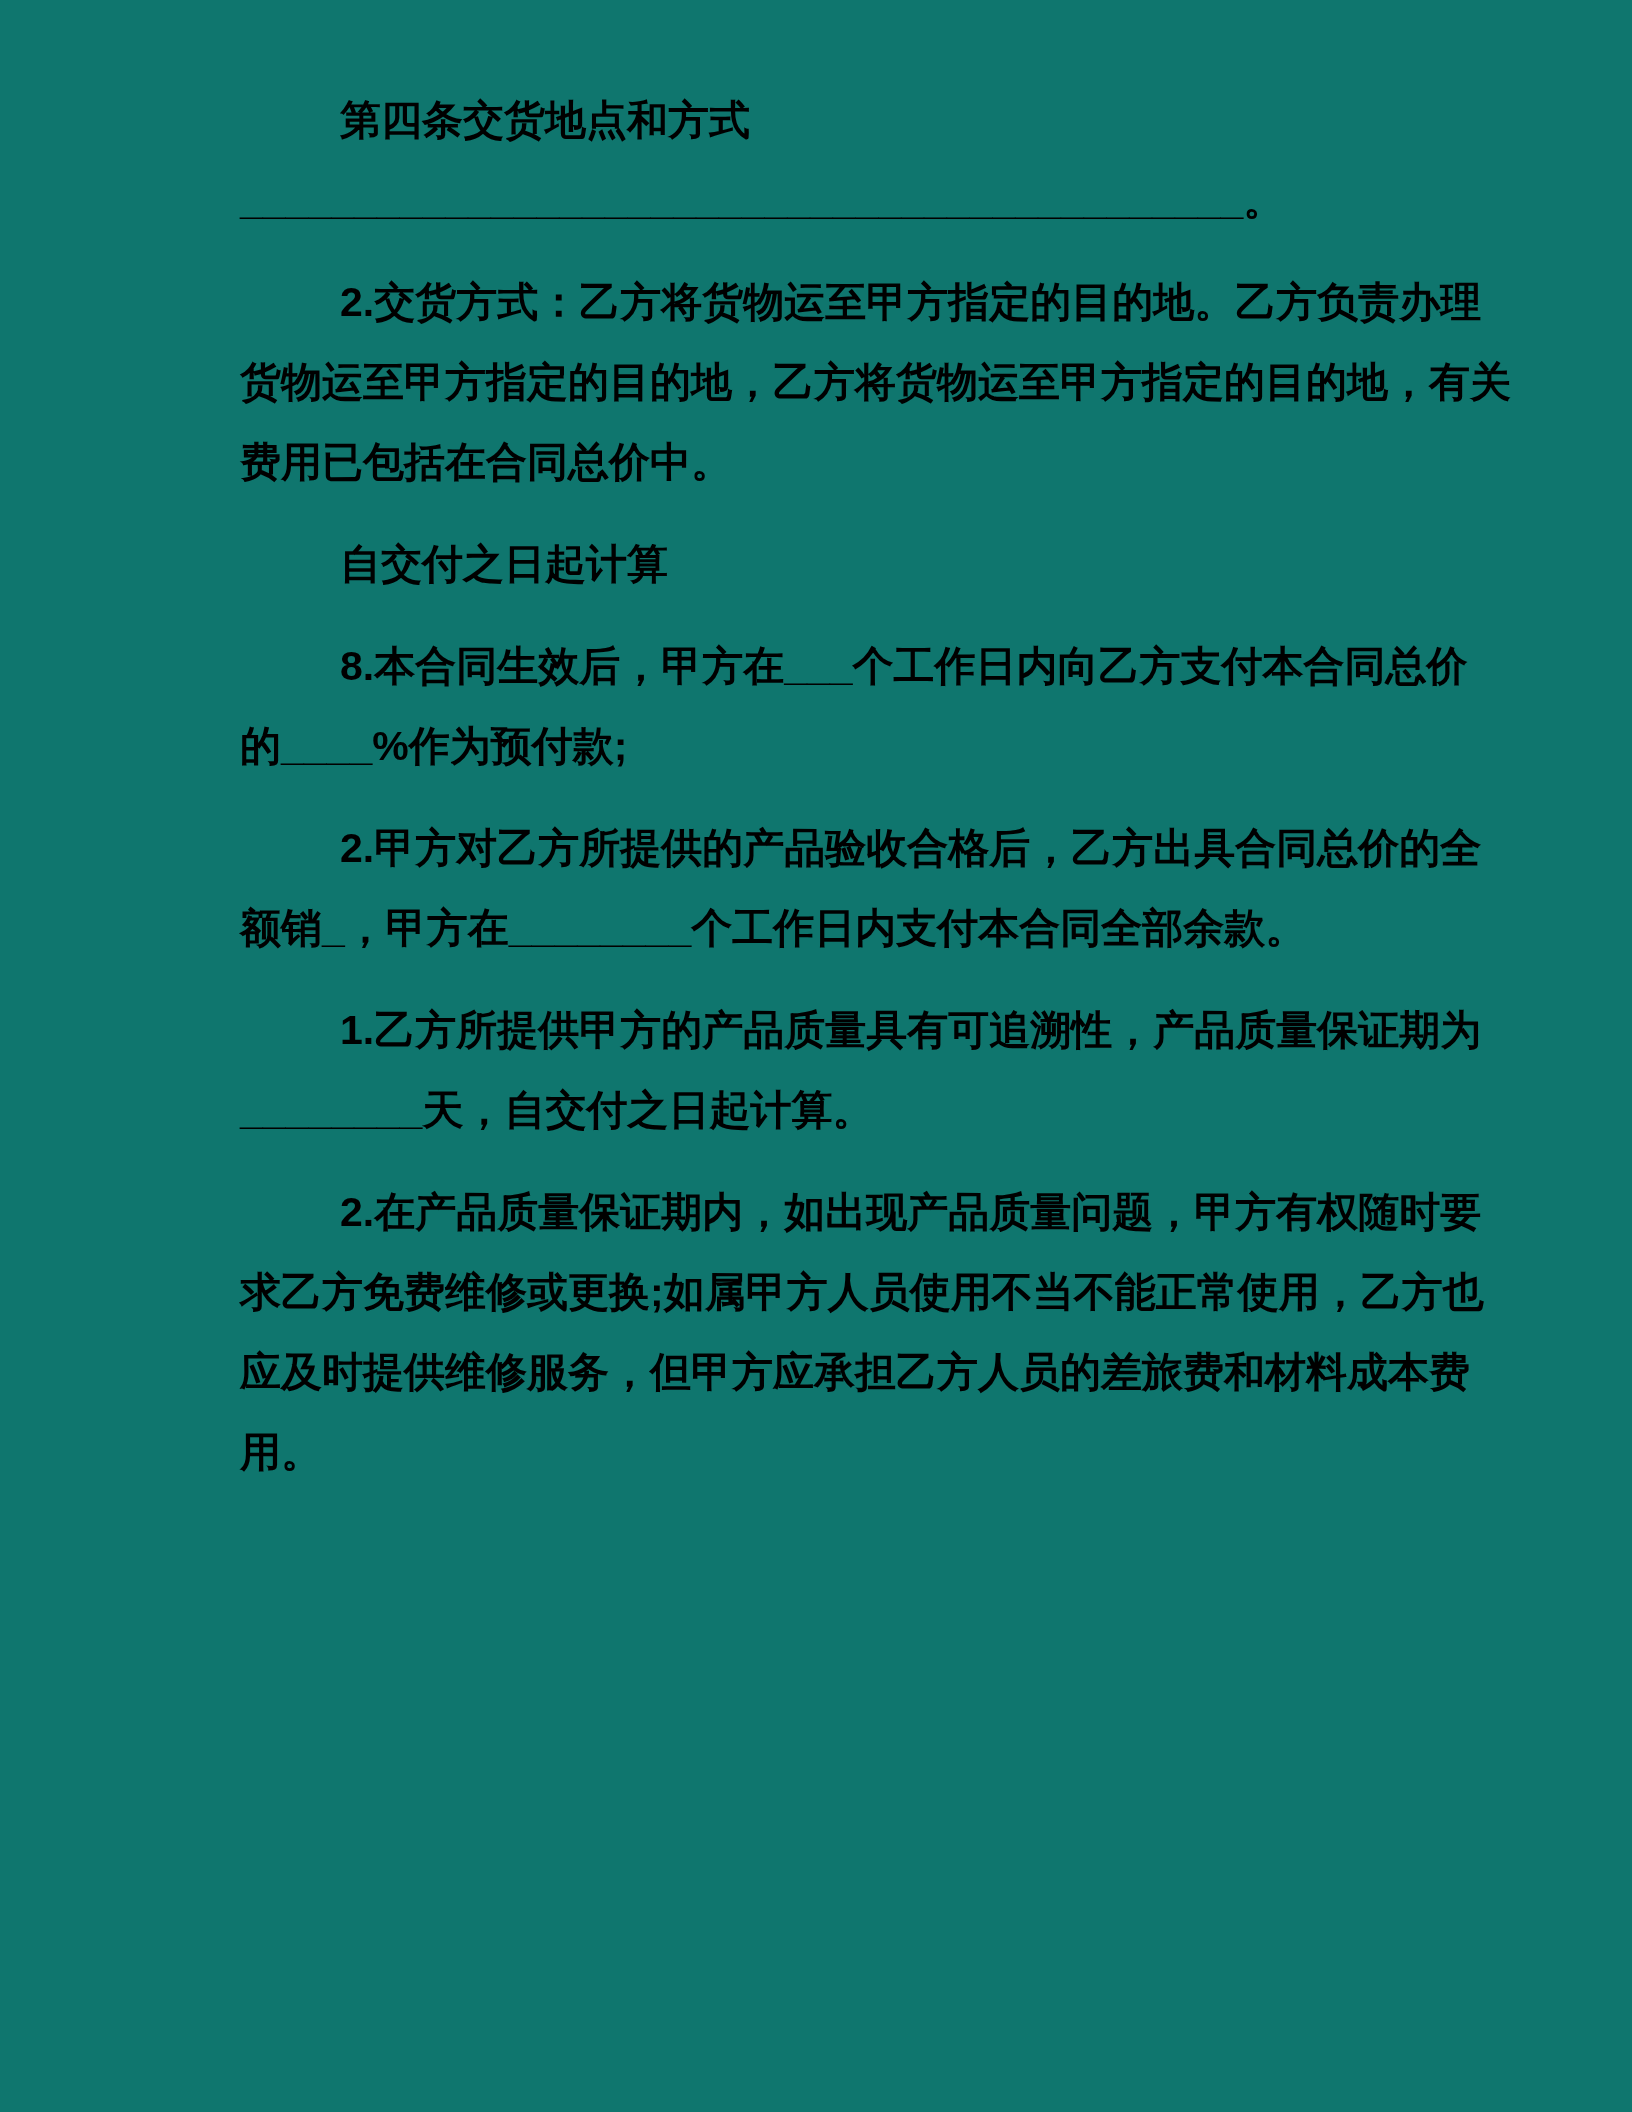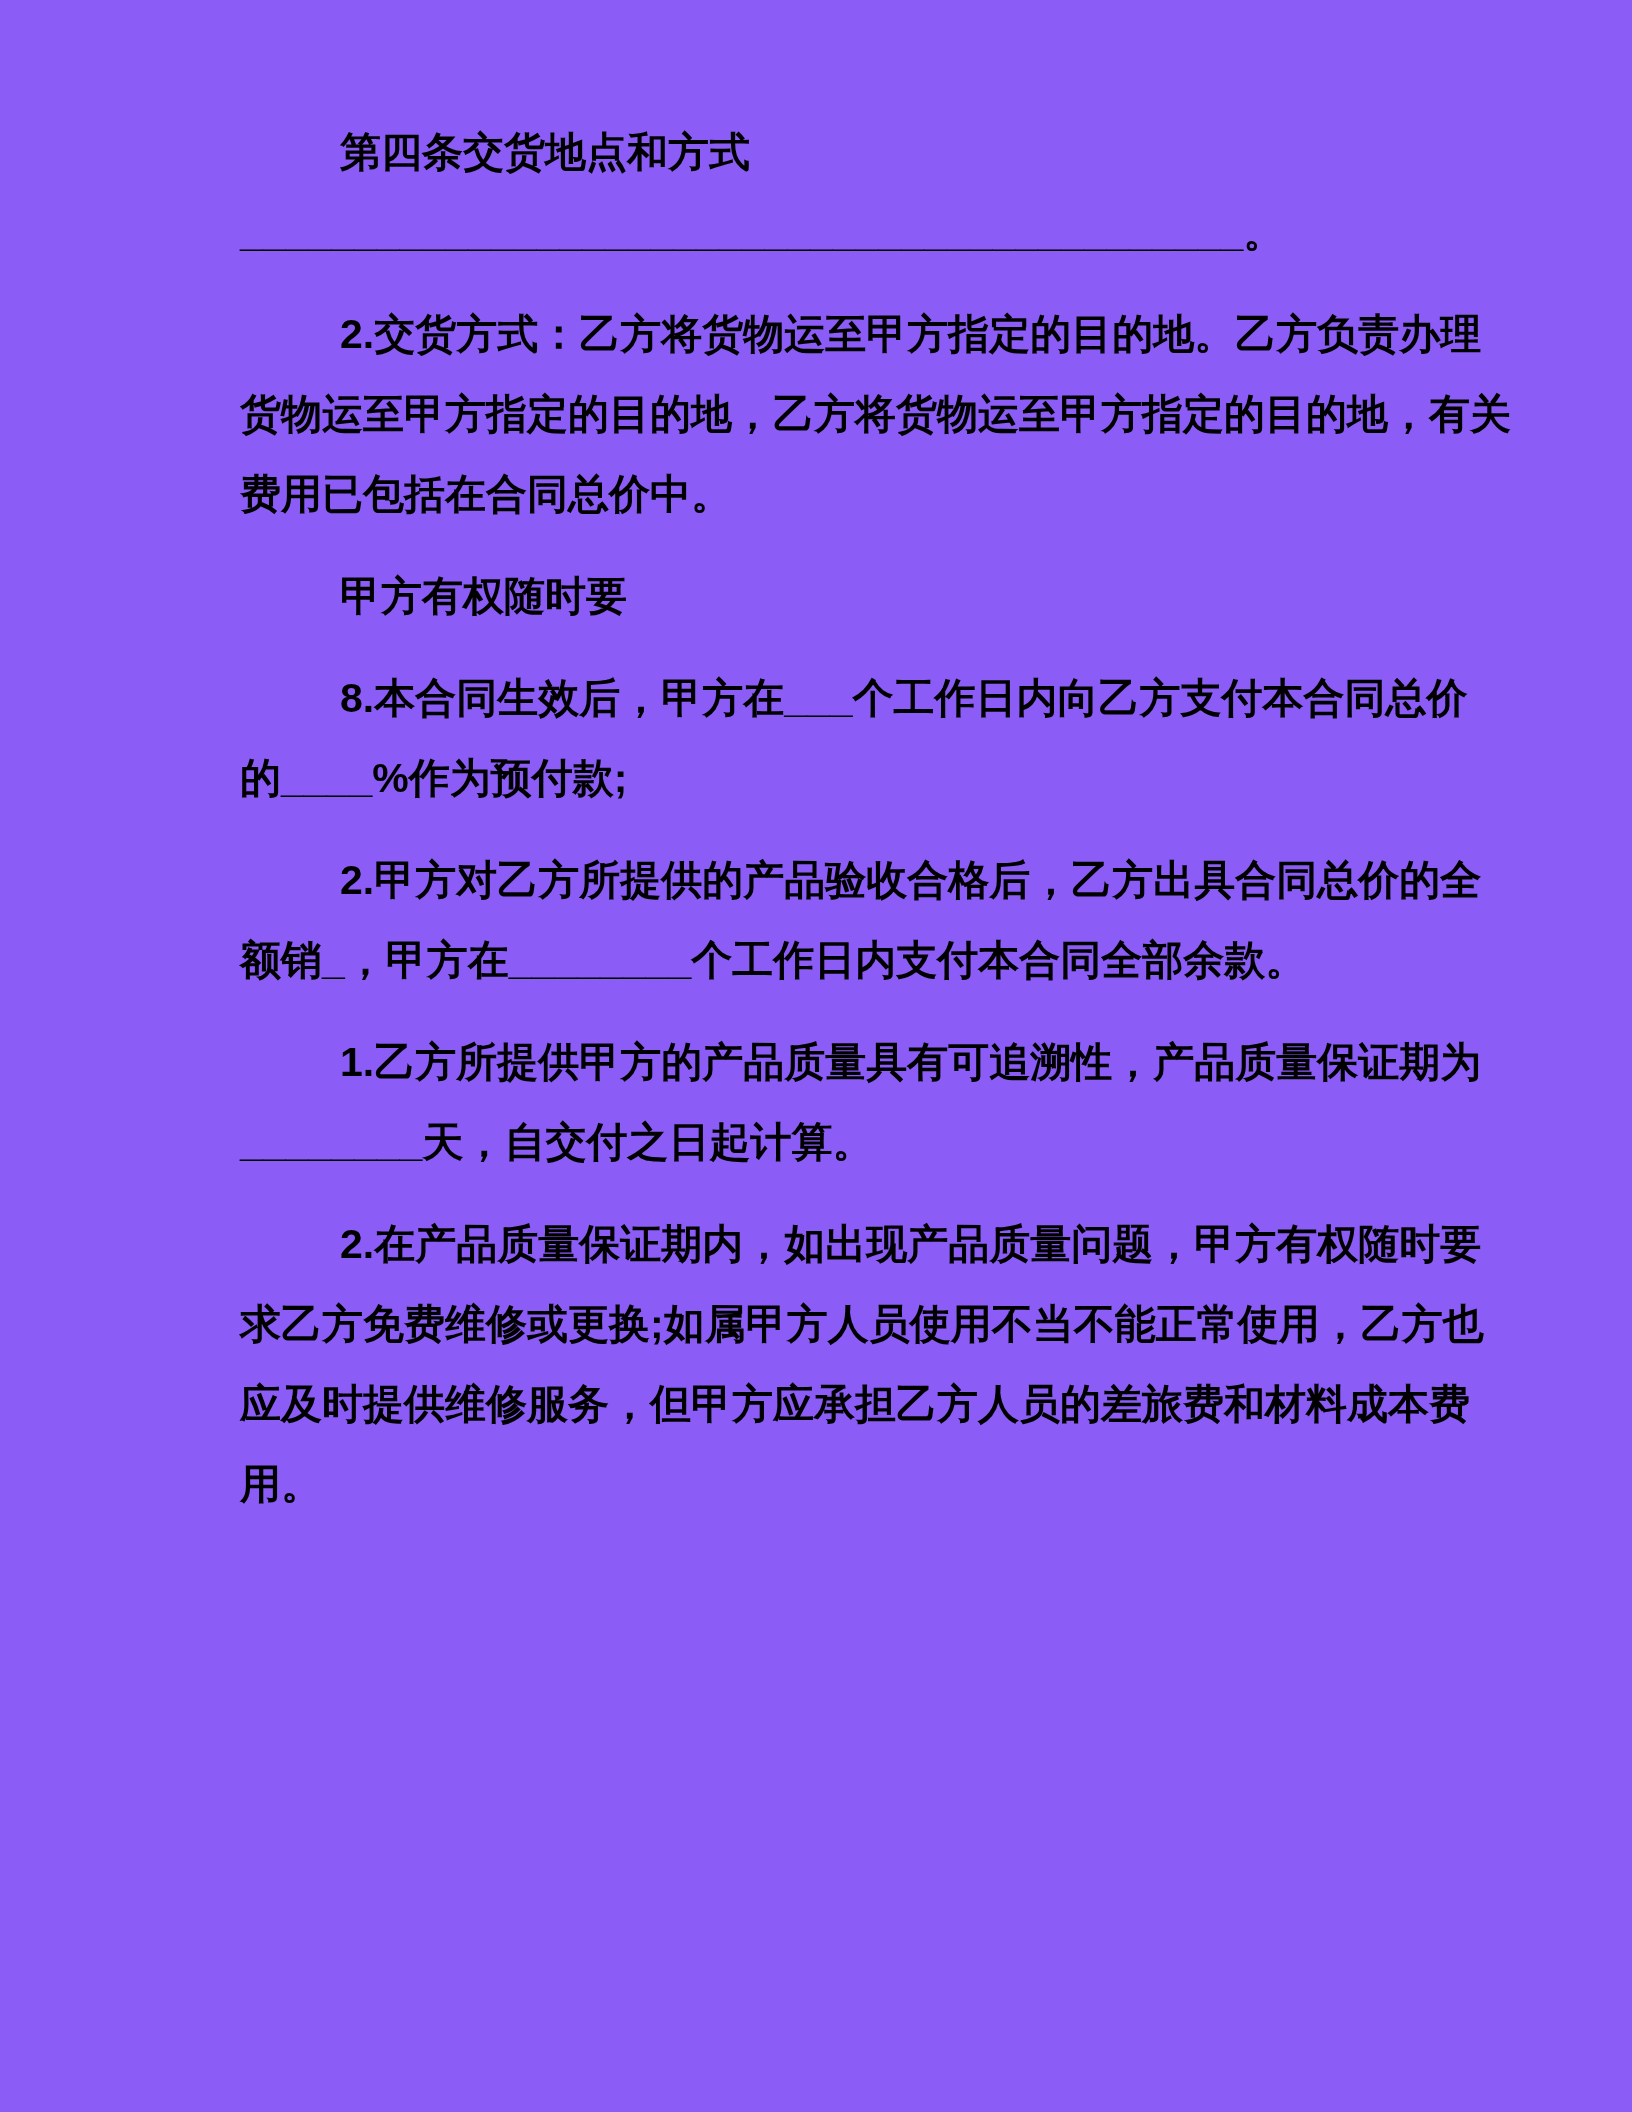--- a/index.html
+++ b/index.html
@@ -4,23 +4,23 @@
 <style>
   html, body {
     margin: 0;
     padding: 0;
     background: #ffffff;
   }
   .page {
     position: relative;
     width: 1632px;
     height: 2112px;
-    background: #8b5cf6;
+    background: #0f766e;
     box-sizing: border-box;
-    padding: 112px 170px 0 240px;
+    padding: 80px 170px 0 240px;
     overflow: hidden;
     font-family: "Liberation Sans", "DejaVu Sans", sans-serif;
     font-weight: bold;
     color: #000000;
   }
   .line {
     font-size: 41px;
     line-height: 80px;
     letter-spacing: 0px;
     white-space: nowrap;
@@ -35,21 +35,21 @@
 </style>
 </head>
 <body>
 
 <div class="page">
   <p class="line indent">第四条交货地点和方式</p>
   <p class="line">____________________________________________。</p>
   <p class="line indent gap">2.交货方式：乙方将货物运至甲方指定的目的地。乙方负责办理</p>
   <p class="line">货物运至甲方指定的目的地，乙方将货物运至甲方指定的目的地，有关</p>
   <p class="line">费用已包括在合同总价中。</p>
-  <p class="line indent gap">甲方有权随时要</p>
+  <p class="line indent gap">自交付之日起计算</p>
   <p class="line indent gap">8.本合同生效后，甲方在___个工作日内向乙方支付本合同总价</p>
   <p class="line">的____%作为预付款;</p>
   <p class="line indent gap">2.甲方对乙方所提供的产品验收合格后，乙方出具合同总价的全</p>
   <p class="line">额销_，甲方在________个工作日内支付本合同全部余款。</p>
   <p class="line indent gap">1.乙方所提供甲方的产品质量具有可追溯性，产品质量保证期为</p>
   <p class="line">________天，自交付之日起计算。</p>
   <p class="line indent gap">2.在产品质量保证期内，如出现产品质量问题，甲方有权随时要</p>
   <p class="line">求乙方免费维修或更换;如属甲方人员使用不当不能正常使用，乙方也</p>
   <p class="line">应及时提供维修服务，但甲方应承担乙方人员的差旅费和材料成本费</p>
   <p class="line">用。</p>

